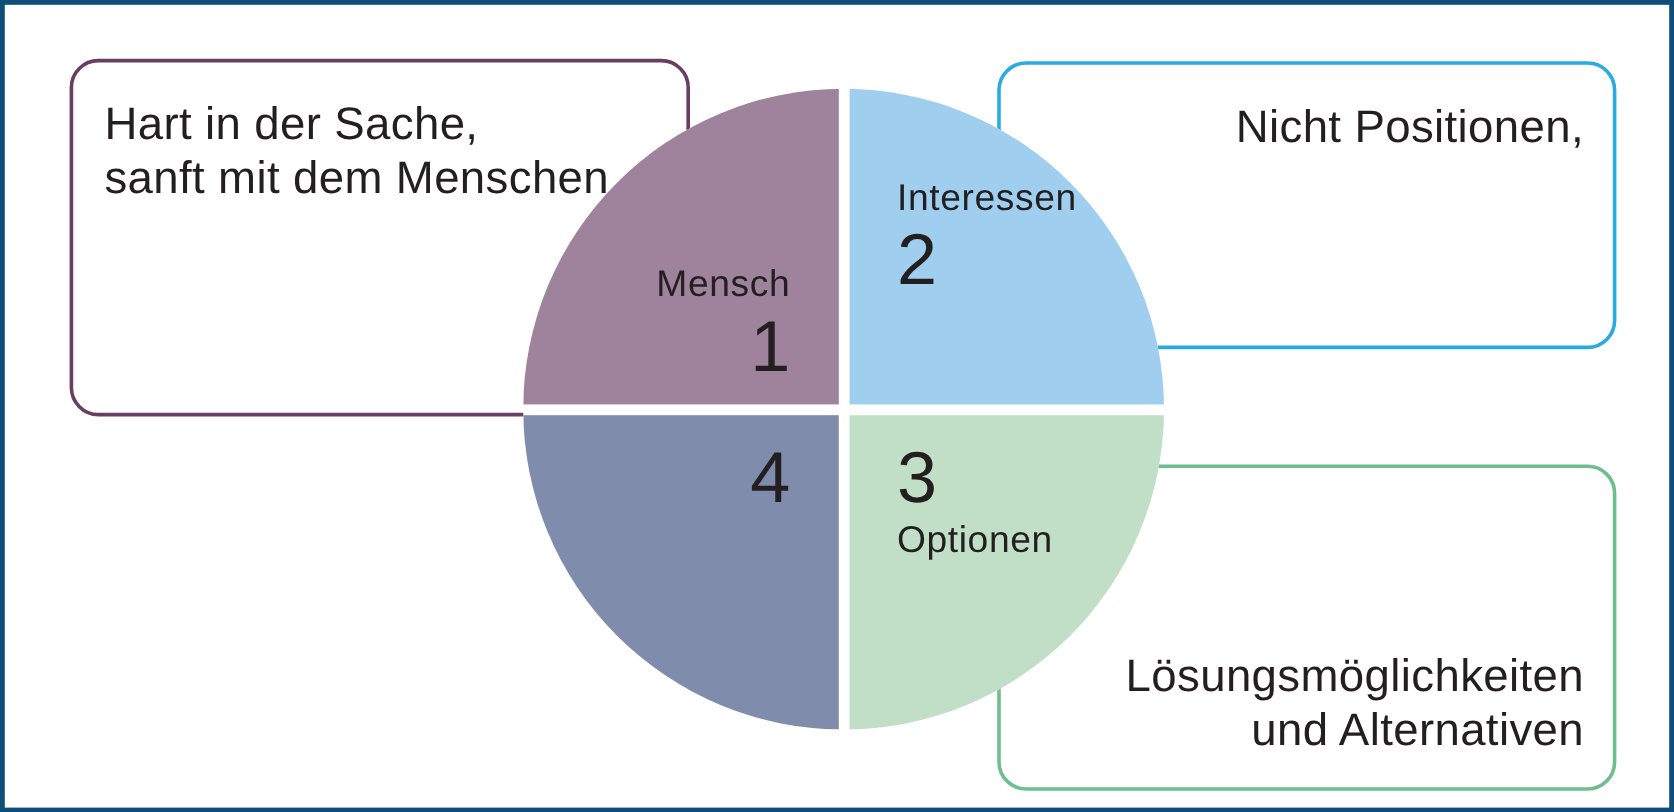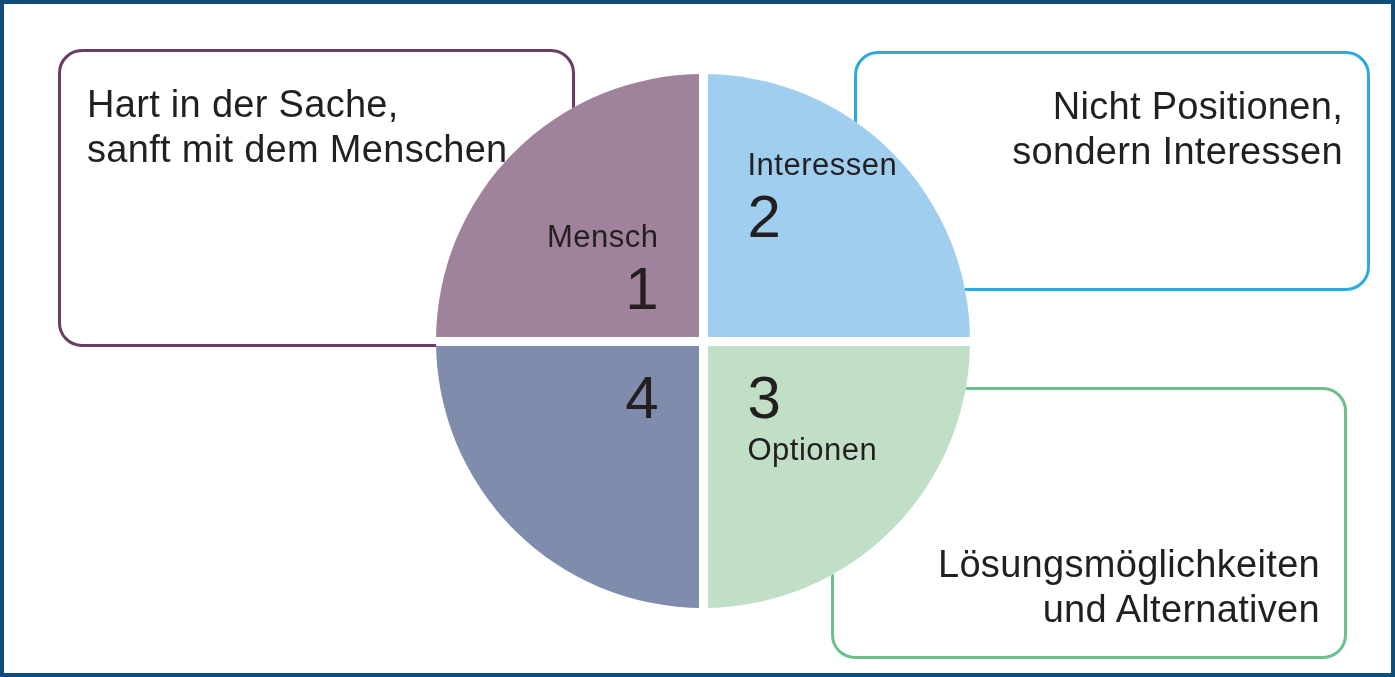--- a/index.html
+++ b/index.html
@@ -21,21 +21,21 @@
     box-sizing: border-box;
     display: flex;
     flex-direction: column;
     font-size: 38px;
     line-height: 45px;
     letter-spacing: 0.3px;
     z-index: 1;
   }
   .pbox .line { display: block; }
   .box-tl { left: 54px; top: 45px;  width: 517px; height: 298px; padding: 30px 26px; align-items: flex-start; justify-content: flex-start; text-align: left; }
-  .box-tr { left: 850px; top: 47px; width: 516px; height: 240px; padding: 30px 24px; align-items: flex-end;   justify-content: flex-start; text-align: right; }
+  .box-tr { left: 827px; top: 47px; width: 516px; height: 240px; padding: 30px 24px; align-items: flex-end;   justify-content: flex-start; text-align: right; }
   .box-bl { left: 54px; top: 383px; width: 517px; height: 240px; padding: 24px 26px; align-items: flex-start; justify-content: flex-end; text-align: left; }
   .box-br { left: 827px; top: 383px; width: 516px; height: 272px; padding: 24px 24px; align-items: flex-end;  justify-content: flex-end; text-align: right; }
 
   .circle-wrap {
     position: absolute;
     left: 432px; top: 70px;
     width: 534px; height: 534px;
     border-radius: 50%;
     overflow: hidden;
     background: #ffffff;
@@ -62,21 +62,20 @@
 
 <div class="canvas" style="border-color: rgb(15, 78, 123);">
 
   <div class="pbox box-tl" style="border-color: rgb(105, 62, 98);">
     <span class="line">Hart in der Sache,</span>
     <span class="line">sanft mit dem Menschen</span>
   </div>
 
   <div class="pbox box-tr" style="border-color: rgb(41, 171, 226);">
     <span class="line">Nicht Positionen,</span>
-    <span class="line">sondern Interessen</span>
   </div>
 
 
   <div class="pbox box-br" style="border-color: rgb(111, 190, 142);">
     <span class="line">Lösungsmöglichkeiten</span>
     <span class="line">und Alternativen</span>
   </div>
 
   <div class="circle-wrap">
 

